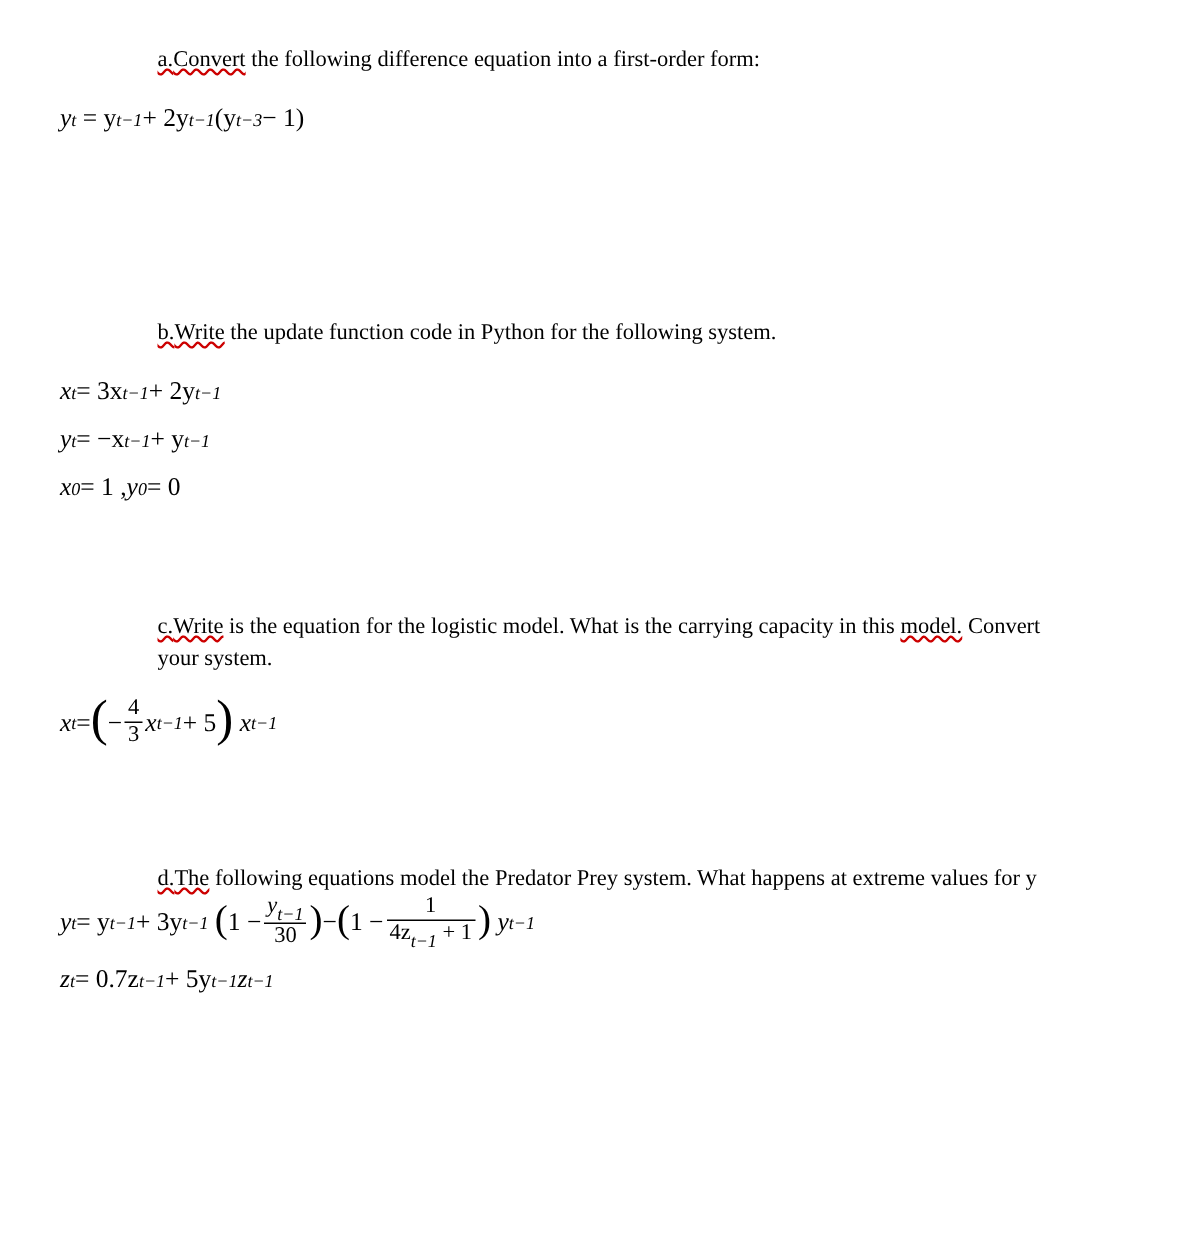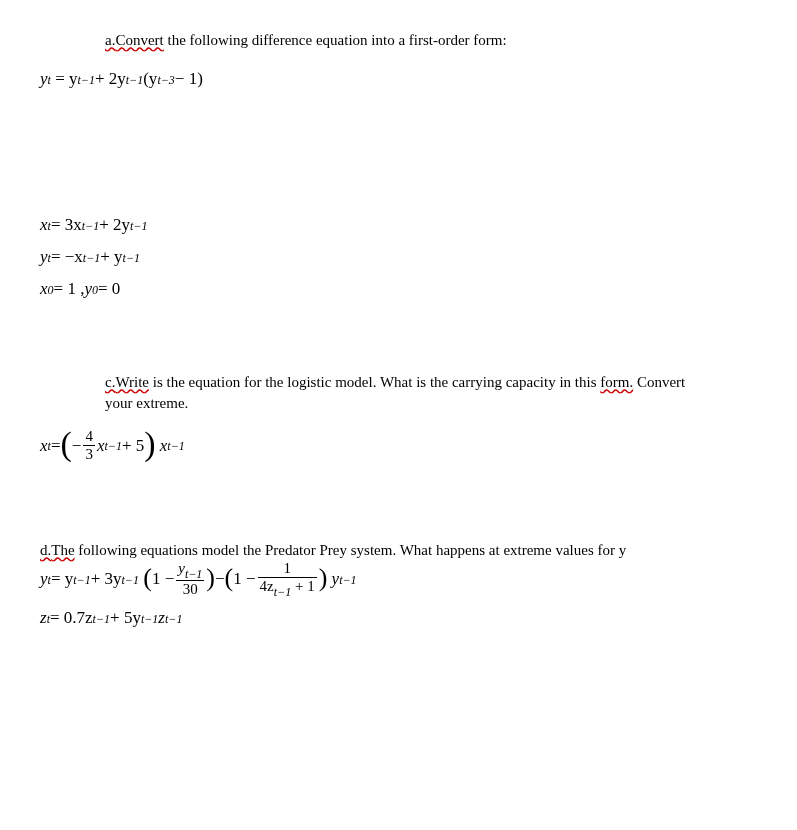--- a/index.html
+++ b/index.html
@@ -96,40 +96,44 @@
       left: 3px;
       top: 3px;
       width: 10px;
       height: 2px;
       background: #b58a3a;
       box-shadow: 0 3px 0 #b58a3a, 0 6px 0 #b58a3a;
       transform: skewX(-15deg);
     }
     .eq-line { display: flex; align-items: center; min-height: 26px; }
     .prompt-line-d {
+      margin-left: 65px;
       margin-bottom: 2px;
     }
     .andz-line {
       margin-left: 0;
       margin-bottom: 18px;
     }
   </style>
 </head>
 <body>
 
 <div class="block section-a">
   <div class="prompt">
     <span class="squiggle"><span>a.</span><span>Convert</span></span><span> the following difference equation into a first-order form:</span>
   </div>
   <div class="equation eq-line">
     <span class="it">y</span><span class="sub">t</span>&nbsp;<span>= y</span><span class="sub">t−1</span><span> + 2y</span><span class="sub">t−1</span><span>(y</span><span class="sub">t−3</span><span> − 1)</span>
   </div>
 </div>
 
 <div class="block section-b">
+  <div class="prompt">
+    <span class="squiggle"><span>b.</span><span>Write</span></span><span> the update function code in Python for the following system.</span>
+  </div>
   <div class="equation eq-line">
     <span class="it">x</span>
       <span class="sub">t</span>
       <span> = 3x</span>
       <span class="sub">t−1</span>
       <span> + 2y</span>
       <span class="sub">t−1</span>
   </div>
   <div class="equation eq-line">
     <span class="it">y</span>
@@ -144,22 +148,22 @@
       <span class="sub">0</span>
       <span> = 1   ,   </span>
       <span class="it">y</span>
       <span class="sub">0</span>
       <span> = 0</span>
   </div>
 </div>
 
 <div class="block section-c">
   <div class="prompt">
-    <span class="squiggle"><span>c.</span><span>Write</span></span><span> is the equation for the logistic model. What is the carrying capacity in this </span><span class="squiggle">form.</span><span> Convert</span><br>
-    <span>your extreme.</span>
+    <span class="squiggle"><span>c.</span><span>Write</span></span><span> is the equation for the logistic model. What is the carrying capacity in this </span><span class="squiggle">model.</span><span> Convert</span><br>
+    <span>your system.</span>
   </div>
   <div class="equation" style="display:flex;align-items:center;">
     <span class="it">x</span><span class="sub">t</span><span> = </span>
     <span class="lparen">(</span>
     <span>−</span>
     <span class="frac">
       <span class="num">4</span>
       <span class="den">3</span>
     </span>
     <span class="it">x</span><span class="sub">t−1</span><span> + 5</span>

